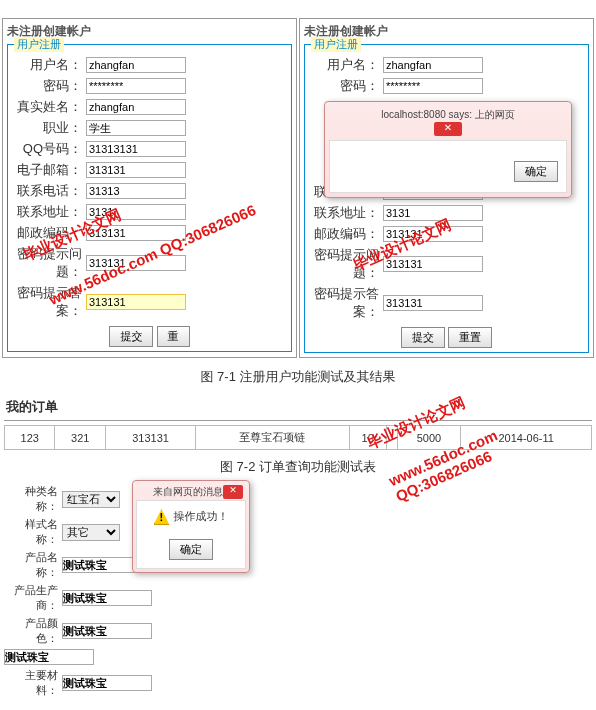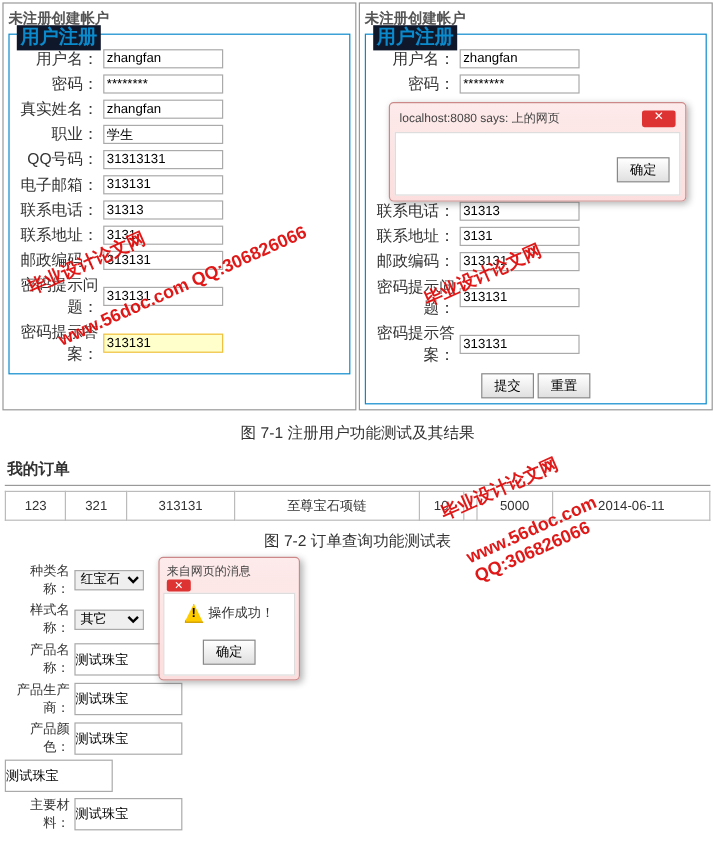--- a/index.html
+++ b/index.html
@@ -1,46 +1,46 @@
 <!DOCTYPE html>
 <html><head>
 <meta charset="utf-8">
 <style>
 * { box-sizing: border-box; margin: 0; padding: 0; }
 body { font-family: "Microsoft YaHei", Arial, sans-serif; font-size: 11px; background: #fff; color: #333; width: 596px; }
-.top-panels { display: flex; gap: 2px; padding: 2px; }
+.top-panels { display: flex; gap: 2px; padding: 2px; margin-top: 16px; }
 .panel { flex: 1; border: 1px solid #999; padding: 4px; position: relative; }
 .panel-header { font-size: 12px; font-weight: bold; color: #555; margin-bottom: 4px; }
 .fieldset { border: 1px solid #0a8acc; padding: 8px 4px 4px; position: relative; }
-.legend { position: absolute; top: -8px; left: 6px; background: #0f172a; color: #0a8acc; font-size: 16px; font-weight: bold; padding: 0 3px; }
+.legend { position: absolute; top: -8px; left: 6px; background: #fef9c3; color: #0a8acc; font-size: 11px; font-weight: normal; padding: 0 3px; }
 .form-row { display: flex; align-items: center; margin: 3px 0; }
 .form-label { width: 74px; text-align: right; font-size: 13px; color: #333; padding-right: 4px; }
 .form-input { border: 1px solid #aaa; height: 16px; width: 100px; font-size: 11px; padding: 0 2px; }
 .form-input.hl { background: #ffffcc; border: 1px solid #f0c040; }
 .radio-row { display: flex; align-items: center; gap: 2px; font-size: 11px; }
 .btn-row { text-align: center; margin-top: 6px; }
 .btn { border: 1px solid #888; background: linear-gradient(#fff,#e0e0e0); font-size: 11px; padding: 2px 10px; cursor: pointer; }
 .dialog { position: absolute; top: 82px; left: 24px; width: 248px; border: 1px solid #c88; background: linear-gradient(#fdeaea,#fcdede); border-radius: 4px; box-shadow: 2px 2px 6px rgba(0,0,0,.3); padding: 4px; }
-.dialog-title { display: flex; justify-content: space-between; align-items: center; font-size: 10px; color: #444; padding: 2px 4px; }
+.dialog-title { display: flex; justify-content: space-between; align-items: center; font-size: 10px; color: #444; padding: 2px 4px; flex-direction: column; }
 .dialog-title .xbtn { background: #d33; color: #fff; width: 28px; height: 14px; border-radius: 2px; text-align: center; line-height: 12px; font-size: 10px; }
 .dialog-body { background: #fff; border: 1px solid #ddd; margin-top: 2px; padding: 10px 8px; font-size: 11px; }
 .dialog-confirm { text-align: right; margin-top: 10px; }
 .caption { text-align: center; font-size: 13px; color: #333; margin: 8px 12px; }
 .orders-sec { margin: 8px 4px; }
 .orders-title { font-size: 13px; font-weight: bold; border-bottom: 1px solid #999; padding: 4px 2px; }
 .orders-table { width: 100%; border-collapse: collapse; margin-top: 4px; font-size: 11px; }
 .orders-table th, .orders-table td { border: 1px solid #bbb; padding: 4px 2px; text-align: center; }
 .orders-table th { background: #f2f2f2; font-weight: normal; }
 .prod-sec { margin: 8px 4px; position: relative; }
 .prod-row { display: flex; align-items: center; margin: 3px 0; }
 .prod-label { width: 58px; text-align: right; font-size: 11px; padding-right: 4px; }
-.prod-input { border: 1px solid #aaa; height: 27px; width: 90px; font-size: 11px; }
+.prod-input { border: 1px solid #aaa; height: 16px; width: 90px; font-size: 11px; font-weight: bold; }
 .prod-sel { border: 1px solid #aaa; height: 17px; width: 58px; font-size: 11px; }
 .msgbox { position: absolute; top: -4px; left: 128px; width: 118px; border: 1px solid #c88; background: linear-gradient(#fdeaea,#fcdede); border-radius: 4px; box-shadow: 2px 2px 6px rgba(0,0,0,.3); padding: 3px; }
-.msgbox-title { display: flex; justify-content: flex-end; font-size: 10px; padding: 1px 3px; color: #444; flex-direction: column; }
+.msgbox-title { display: flex; justify-content: flex-end; font-size: 10px; padding: 1px 3px; color: #444; }
 .msgbox-body { background: #fff; border: 1px solid #ddd; padding: 8px 6px; font-size: 11px; text-align: center; }
 .msgbox-body .warn { display: inline-block; width: 16px; height: 16px; background: #ffcc00; border: 1px solid #c90; position: relative; margin-right: 4px; vertical-align: middle; clip-path: polygon(50% 0, 100% 100%, 0 100%); }
 .msgbox-body .warn::after { content: "!"; position: absolute; left: 5px; top: 1px; font-size: 11px; font-weight: bold; color: #000; }
 .wm { position: absolute; color: #d00; font-size: 15px; font-weight: bold; transform: rotate(-24deg); pointer-events: none; opacity: .9; text-shadow: 0 0 1px #fff; }
 .rel { position: relative; }
 </style>
 </head>
 <body>
 
 <div class="top-panels rel">
@@ -86,20 +86,24 @@
           <input class="form-input" value="313131" style="">
         </div>
       <div class="form-row">
           <div class="form-label">密码提示问题：</div>
           <input class="form-input" value="313131" style="">
         </div>
       <div class="form-row">
           <div class="form-label">密码提示答案：</div>
           <input class="form-input hl" value="313131" style="">
         </div>
+      <div class="btn-row">
+        <button class="btn">提交</button>
+        <button class="btn">重</button>
+      </div>
     </div>
   </div>
 
   <div class="panel rel">
     <div class="panel-header">未注册创建帐户</div>
     <div class="fieldset">
       <div class="legend">用户注册</div>
       <div class="form-row">
           <div class="form-label">用户名：</div>
           <input class="form-input" value="zhangfan" style="">

